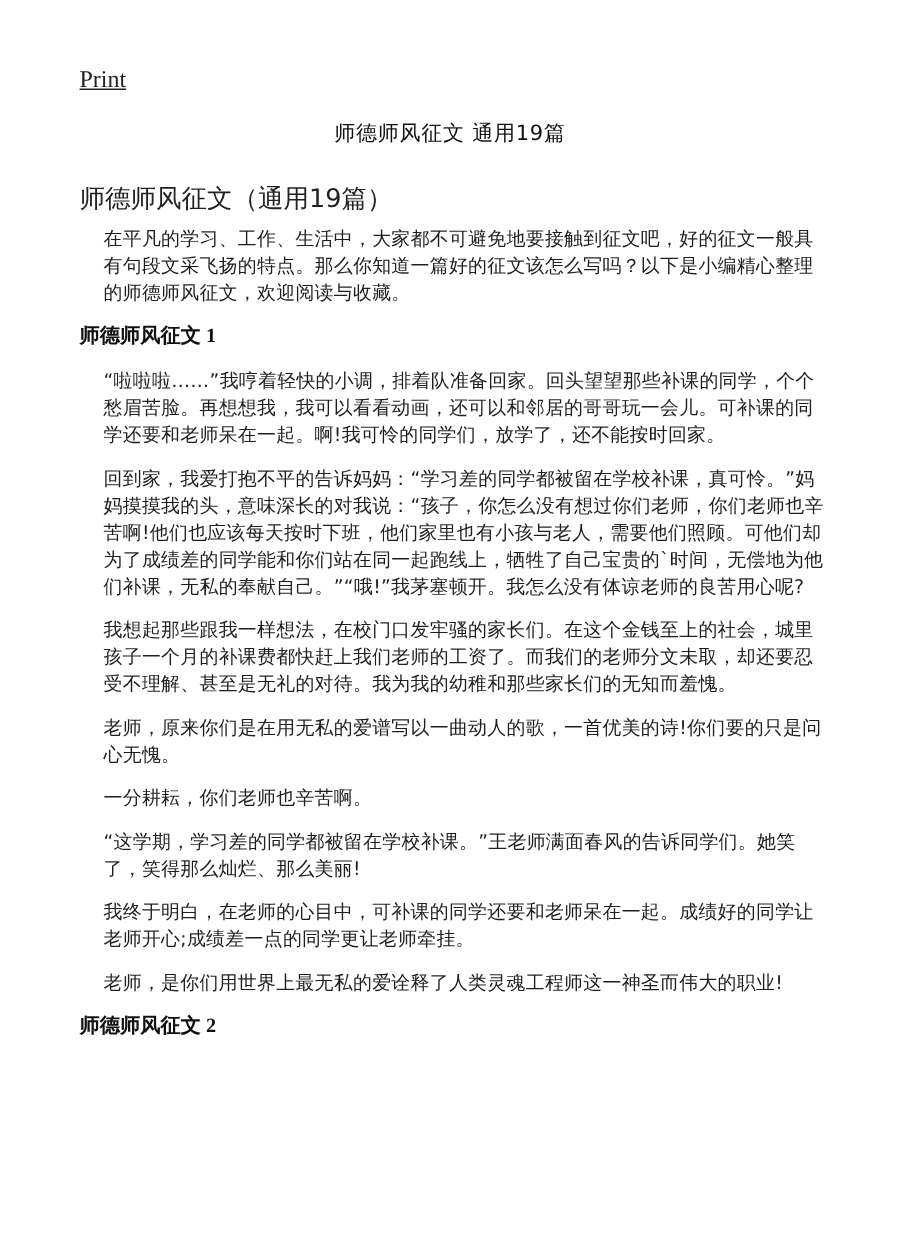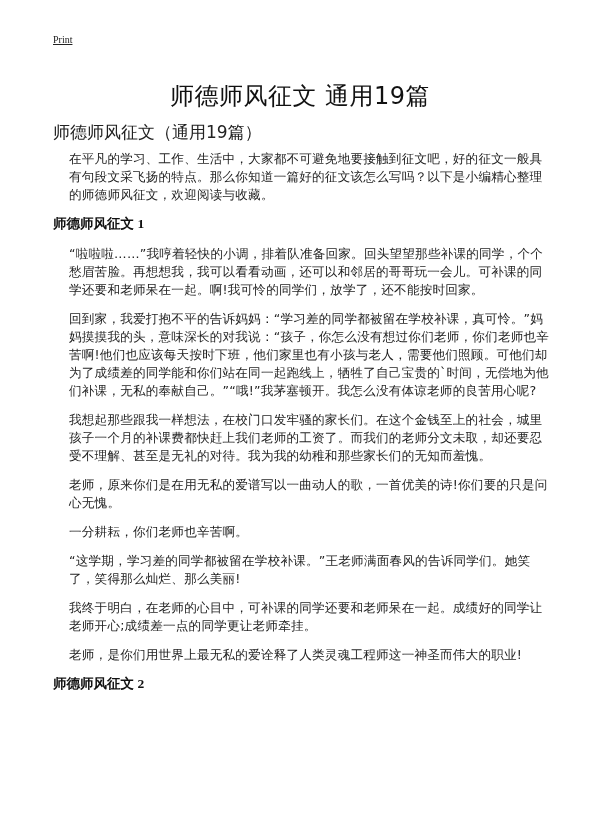--- a/index.html
+++ b/index.html
@@ -1,20 +1,20 @@
 <!DOCTYPE html>
 <html><head>
   <meta charset="utf-8">
   <style>
     html, body { margin: 0; padding: 0; background: #ffffff; }
     body { width: 600px; height: 828px; overflow: hidden; position: relative;
       font-family: "DejaVu Sans", "Liberation Sans", sans-serif; color: #1a1a1a; }
     .page { position: absolute; left: 53px; top: 0; width: 510px; }
-    .print { position: absolute; top: 34px; left: 0; font-family: "Liberation Serif", serif; font-size: 10px; color: #222; text-decoration: underline; }
-    .title { position: absolute; top: 80px; left: 0; width: 494px; text-align: center; font-size: 24px; color: #111; letter-spacing: 0.5px; }
+    .print { position: absolute; top: 45px; left: 0; font-family: "Liberation Serif", serif; font-size: 16px; color: #222; text-decoration: underline; }
+    .title { position: absolute; top: 80px; left: 0; width: 494px; text-align: center; font-size: 14px; color: #111; letter-spacing: 0.5px; }
     .subtitle { position: absolute; top: 121px; left: 0; font-size: 17px; color: #222; }
     .body { position: absolute; top: 150px; left: 0; width: 500px; }
     p { margin: 0 0 11px 16px; font-size: 12.6px; line-height: 18px; color: #1e1e1e; letter-spacing: 0.2px; }
     h3 { margin: 0 0 12px 0; font-family: Liberation Serif, serif; font-size: 13.5px; font-weight: bold; color: #111; line-height: 18px; }
   </style>
 </head>
 <body>
 
 <div class="page">
   <div class="print">Print</div>

